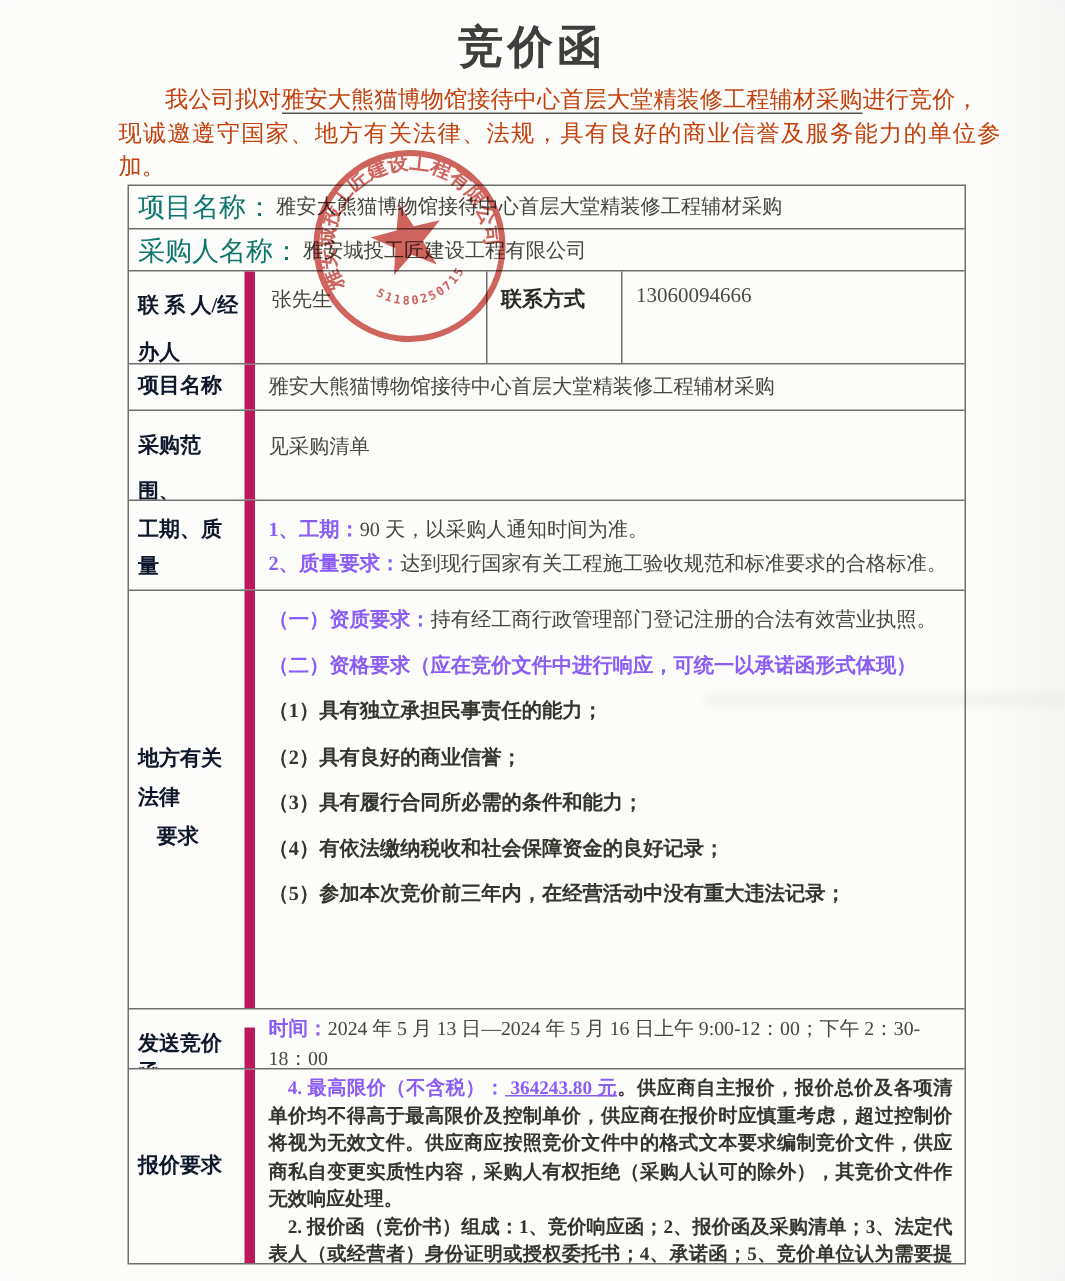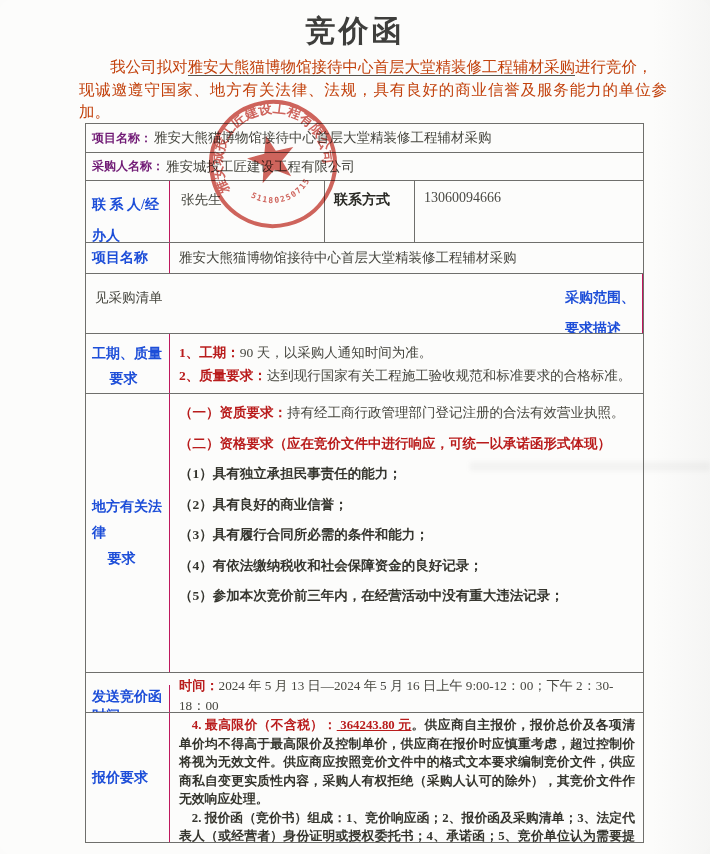--- a/index.html
+++ b/index.html
@@ -19,27 +19,27 @@
        font-size:15.5px;line-height:22.5px;color:#c2410c;text-align:justify;}
   .intro .l1{text-indent:2em;}
   .intro .u{border-bottom:1px solid #55554e;padding-bottom:0px;}
   
   .tbl{position:absolute;left:85px;top:123px;width:559px;height:720px;
        border:1px solid #6f6f6c;box-sizing:border-box;background:transparent;}
   .row{display:flex;box-sizing:border-box;border-bottom:1px solid #6f6f6c;
        font-size:13px;color:#46463f;}
   .row:last-child{border-bottom:none;}
   .cell{box-sizing:border-box;overflow:hidden;}
-  .lab{width:84px;border-right:1px solid #be185d;font-weight:700;color:#1d4ed8;
+  .lab{width:84px;border-right:7px solid #be185d;font-weight:700;color:#0f172a;
        font-size:14px;padding:0 4px 0 6px;line-height:20px;}
   .val{flex:1;padding-left:9px;padding-right:8px;}
-  .b{font-weight:700;color:#b91c1c;}
+  .b{font-weight:700;color:#8b5cf6;}
   .sb{font-weight:600;color:#35352e;}
   .fullcell{flex:1;padding-left:6px;display:flex;align-items:center;}
-  .fullcell .inlab{font-weight:700;color:#701a75;font-size:12px;white-space:nowrap;}
+  .fullcell .inlab{font-weight:400;color:#0f766e;font-size:18px;white-space:nowrap;}
   .fullcell .inval{color:#46463f;font-size:13.5px;margin-left:2px;white-space:nowrap;}
   
   .r1{height:29px;} .r2{height:28px;} .r3{height:62px;} .r4{height:31px;}
   .r5{height:60px;} .r6{height:60px;} .r7{height:279px;} .r8{height:40px;} .r9{height:129px;}
   .r3 .lab{padding-top:8px;line-height:31px;}
   .r3 .c-person{width:155px;border-right:1px solid #6f6f6c;padding:10px 0 0 11px;font-size:13.5px;}
   .r3 .c-method{width:90px;border-right:1px solid #6f6f6c;padding:10px 0 0 9px;
        font-weight:700;color:#2b2b26;font-size:14px;}
   .r3 .c-phone{flex:1;padding:9px 0 0 9px;font-size:14px;color:#4a4a44;
        font-family:"Liberation Serif","DejaVu Serif",serif;}
@@ -104,25 +104,25 @@
       <div class="cell c-method">联系方式</div>
       <div class="cell c-phone">13060094666</div>
     </div>
 
     <div class="row r4">
       <div class="cell lab">项目名称</div>
       <div class="cell val">雅安大熊猫博物馆接待中心首层大堂精装修工程辅材采购</div>
     </div>
 
     <div class="row r5">
-      <div class="cell val">见采购清单</div>
       <div class="cell lab">
         <div>采购范围、</div>
         <div>要求描述</div>
       </div>
+      <div class="cell val">见采购清单</div>
     </div>
 
     <div class="row r6">
       <div class="cell lab">
         <div>工期、质量</div>
         <div class="c2">要求</div>
       </div>
       <div class="cell val">
         <div><span class="b">1、工期：</span><span>90 天，以采购人通知时间为准。</span></div>
         <div><span class="b">2、质量要求：</span><span>达到现行国家有关工程施工验收规范和标准要求的合格标准。</span></div>

